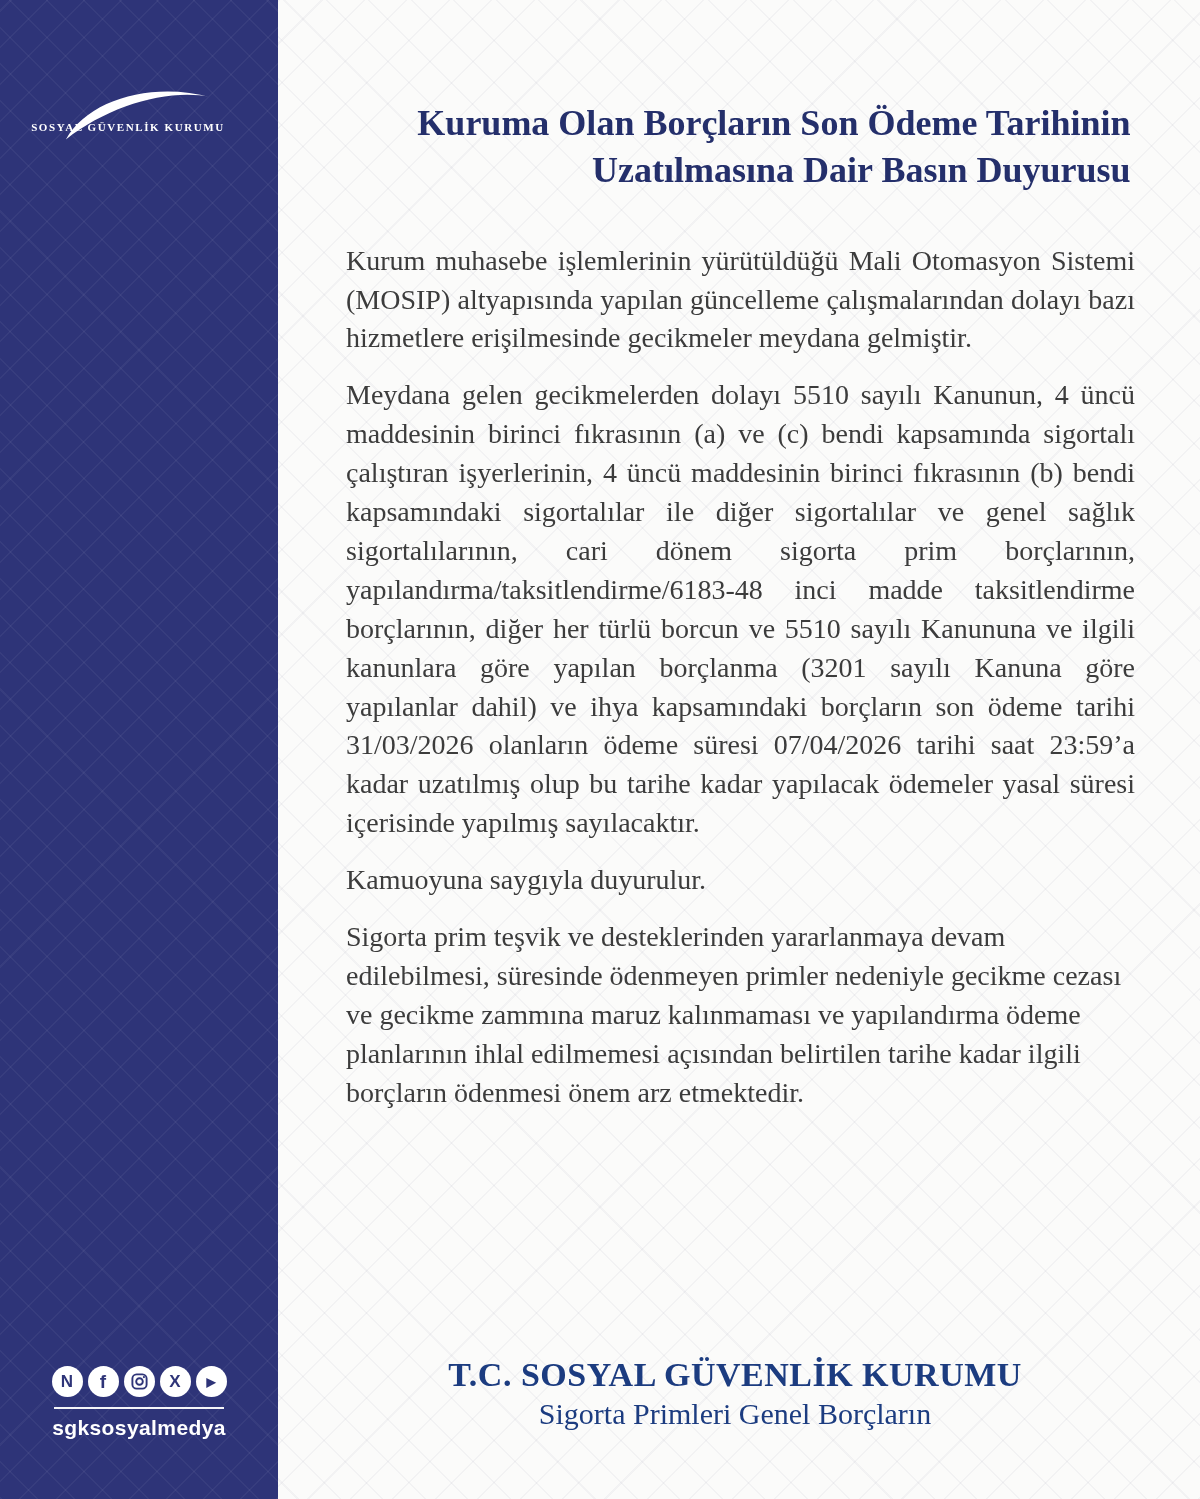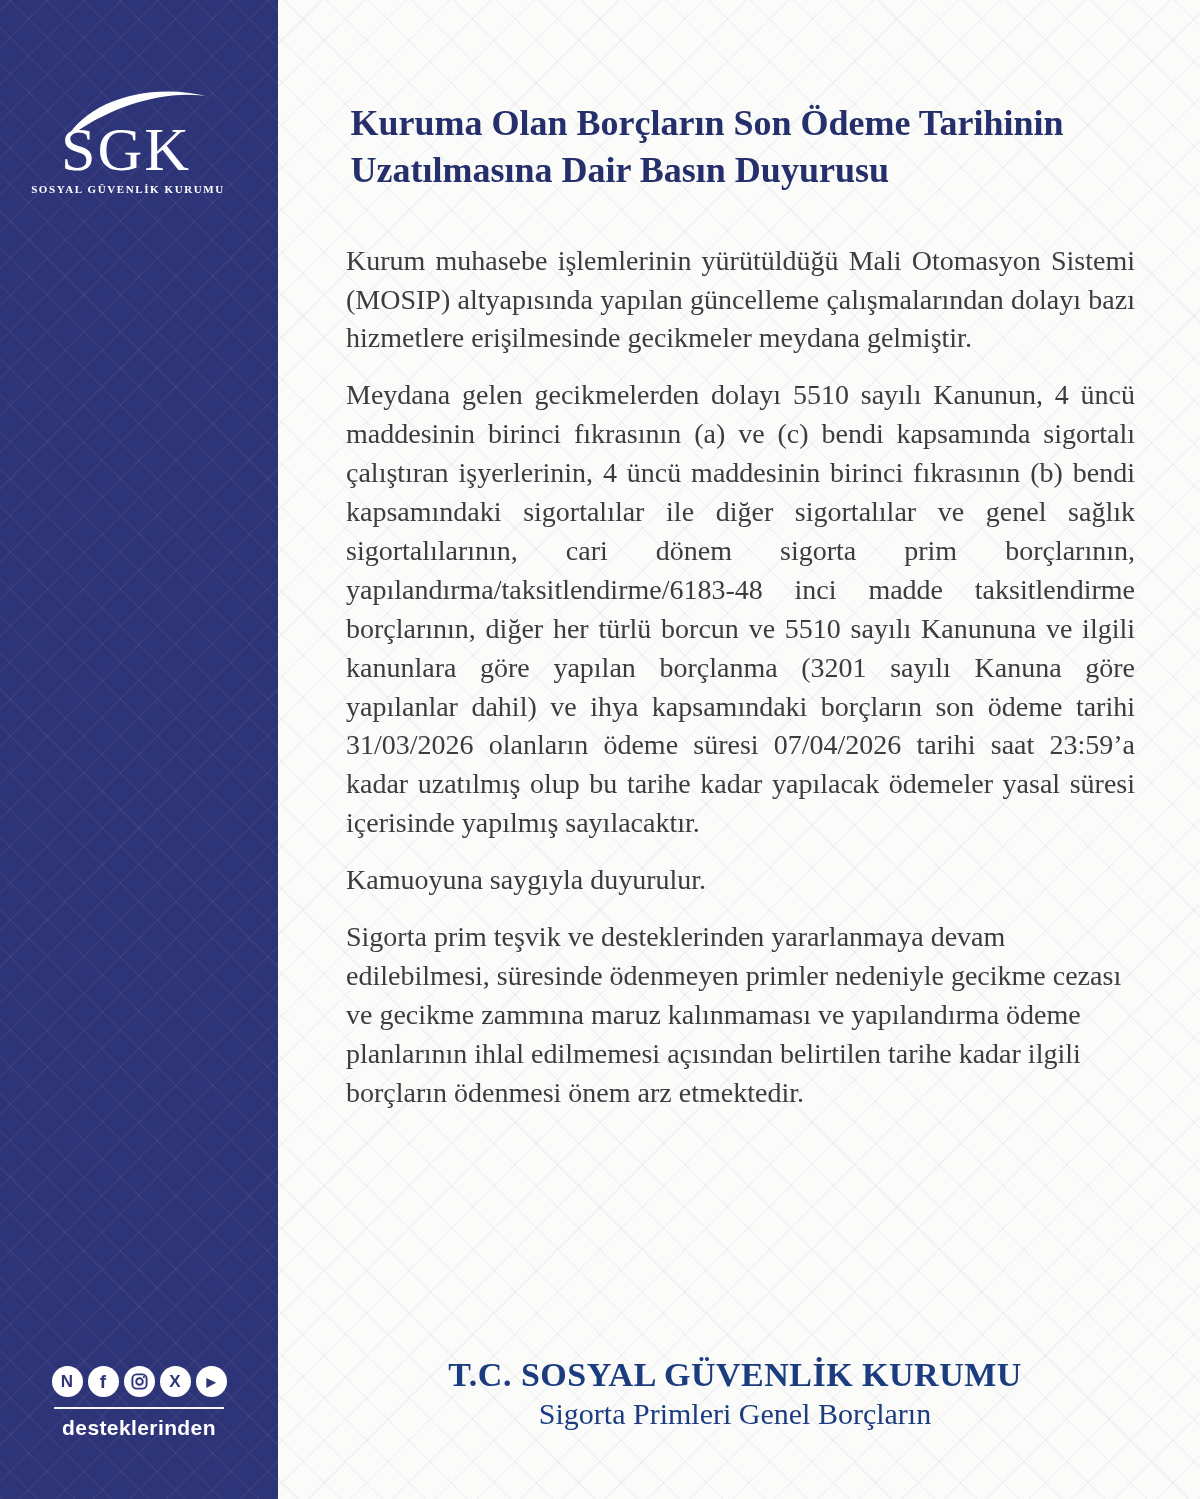--- a/index.html
+++ b/index.html
@@ -106,21 +106,21 @@
 
   
   .content {
     position: absolute;
     left: 278px; right: 0; top: 0; bottom: 0;
     padding: 0 65px 0 68px;
   }
   .doc-title {
     margin: 100px auto 0 auto;
     max-width: 780px;
-    text-align: left;
+    text-align: right;
     font-family: "Liberation Serif", serif;
     font-weight: 700;
     font-size: 36px;
     line-height: 1.3;
     color: var(--title_text, #242f6b);
   }
   .doc-body {
     margin-top: 48px;
   }
   .doc-body p {
@@ -153,40 +153,39 @@
 </style>
 </head>
 <body>
 
 <aside class="sidebar">
 
   <div class="logo">
     <svg class="logo-swoosh" viewBox="0 0 210 78" xmlns="http://www.w3.org/2000/svg" aria-hidden="true">
       <path d="M8 72 C 38 18, 124 -6, 203 15 C 147 3, 66 26, 8 72 Z" fill="#ffffff"></path>
     </svg>
-    <div class="logo-word">SGK</div>
     <div class="logo-sub">SOSYAL GÜVENLİK KURUMU</div>
   </div>
 
   <div class="social">
     <div class="social-icons">
       <span class="icon-circle">N</span>
       <span class="icon-circle fb">f</span>
       <span class="icon-circle">
         <svg width="17" height="17" viewBox="0 0 17 17" aria-hidden="true">
           <rect x="1.4" y="1.4" width="14.2" height="14.2" rx="4.2" fill="none" stroke="currentColor" stroke-width="1.9"></rect>
           <circle cx="8.5" cy="8.5" r="3.3" fill="none" stroke="currentColor" stroke-width="1.9"></circle>
           <circle cx="12.9" cy="4.1" r="1.1" fill="currentColor"></circle>
         </svg>
       </span>
       <span class="icon-circle">X</span>
       <span class="icon-circle yt">▶</span>
     </div>
     <div class="social-divider"></div>
-    <div class="social-handle">desteklerinden</div>
+    <div class="social-handle">sgksosyalmedya</div>
   </div>
 
 </aside>
 
 <main class="content">
 
   <h1 class="doc-title">Kuruma Olan Borçların Son Ödeme Tarihinin Uzatılmasına Dair Basın Duyurusu</h1>
 
   <section class="doc-body">
     <p>Kurum muhasebe işlemlerinin yürütüldüğü Mali Otomasyon Sistemi (MOSIP) altyapısında yapılan güncelleme çalışmalarından dolayı bazı hizmetlere erişilmesinde gecikmeler meydana gelmiştir.</p>

